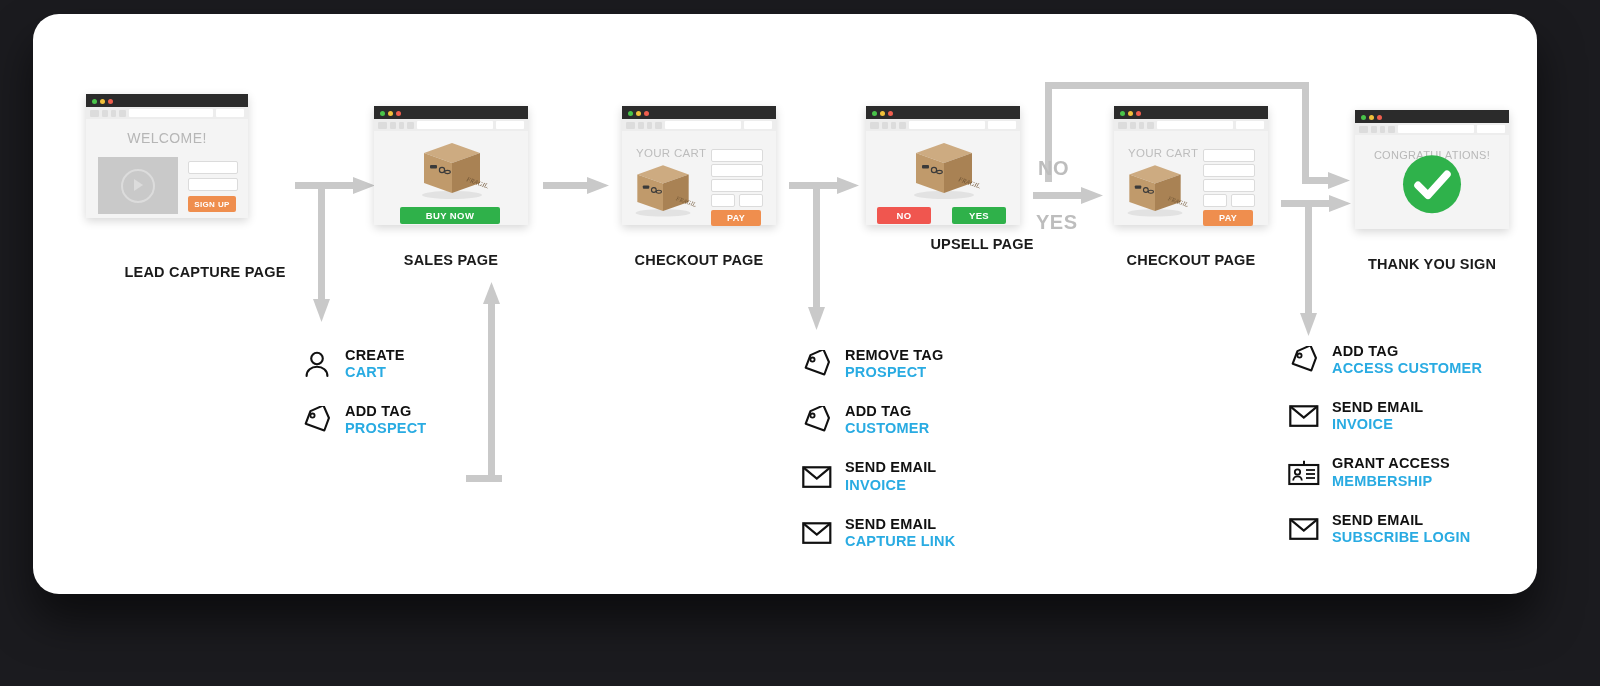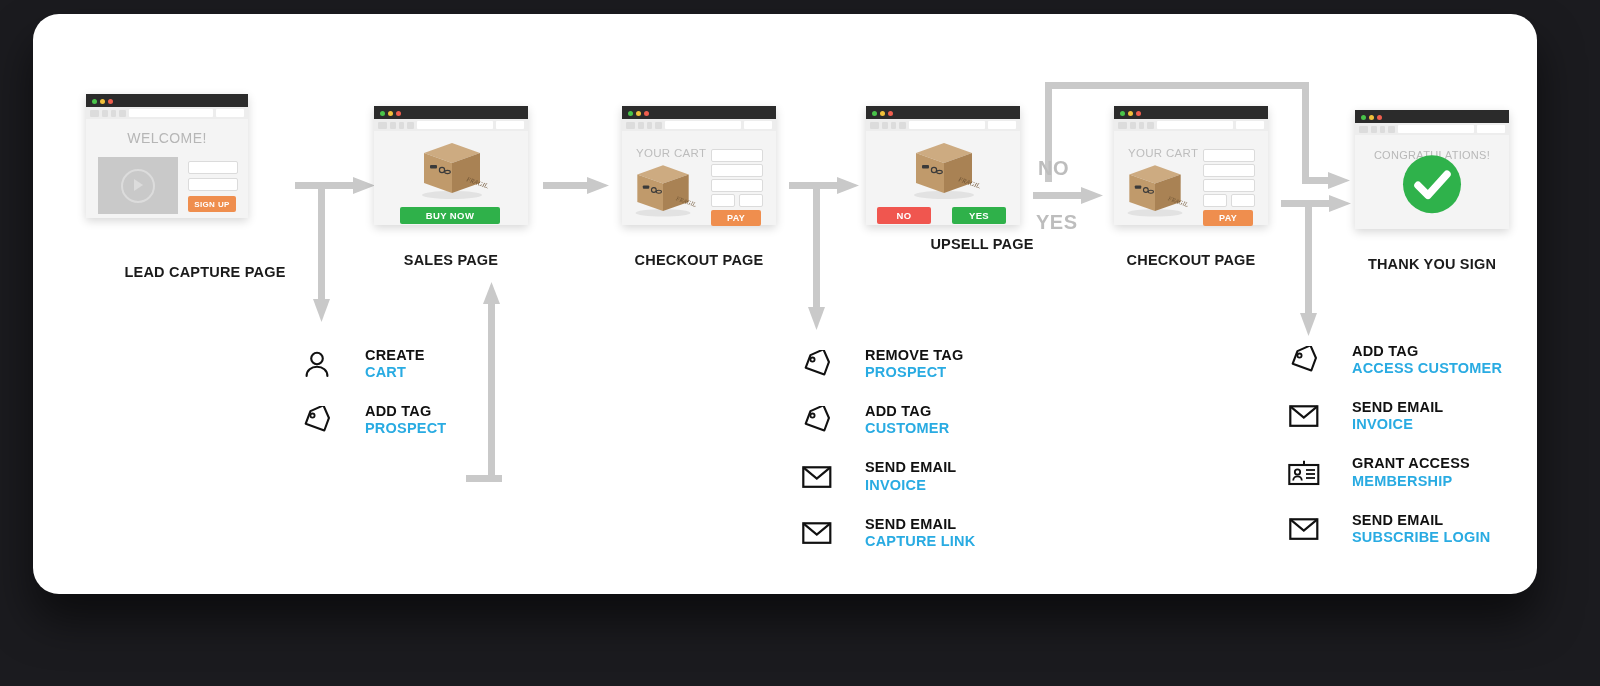--- a/index.html
+++ b/index.html
@@ -74,21 +74,21 @@
 
   .branch-label{
     position:absolute;color:#bdbdbd;font-weight:bold;font-size:20px;letter-spacing:.5px;
   }
 
   
   .actions{position:absolute;}
   .action{position:relative;display:flex;align-items:center;margin-bottom:22px;}
   .act-icon{width:38px;height:34px;flex:0 0 38px;margin-right:9px;display:flex;align-items:center;justify-content:center;}
   .act-icon svg{display:block;}
-  .act-text{line-height:1.18;margin-left:20px;}
+  .act-text{line-height:1.18;}
   .act-top{font-weight:bold;font-size:14.5px;color:#111;letter-spacing:.2px;}
   .act-sub{font-weight:bold;font-size:14.5px;color:#29abe2;letter-spacing:.2px;}
 </style>
 </head>
 <body>
 
 <div class="canvas">
   <div class="card">
 
     <svg class="conn" viewBox="0 0 1600 686">

